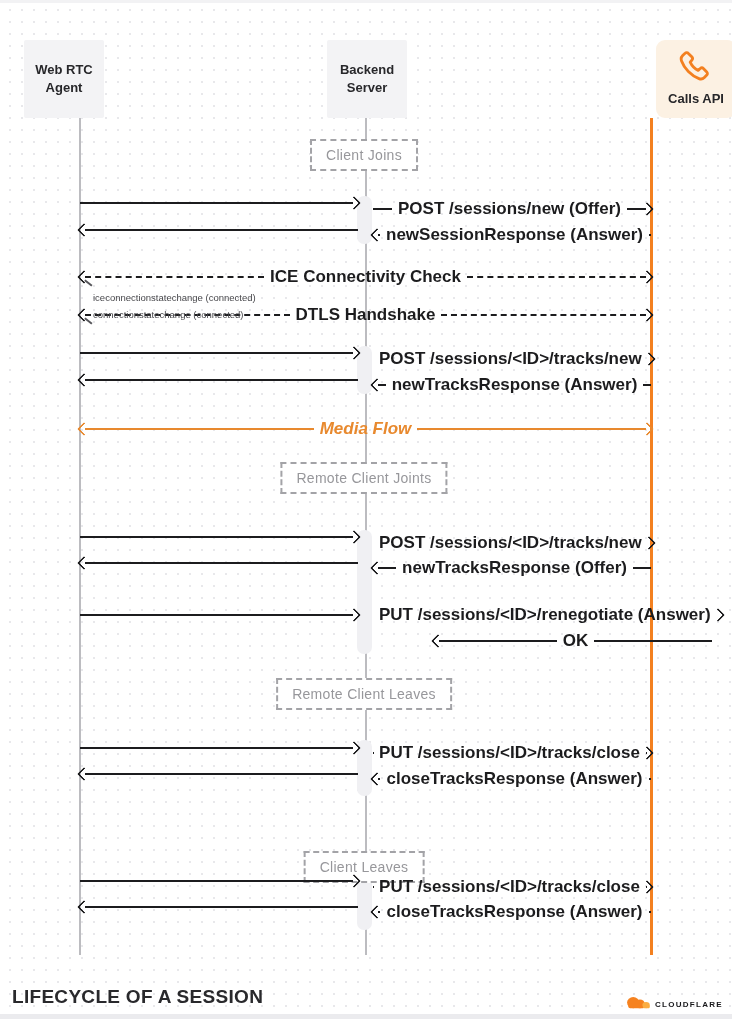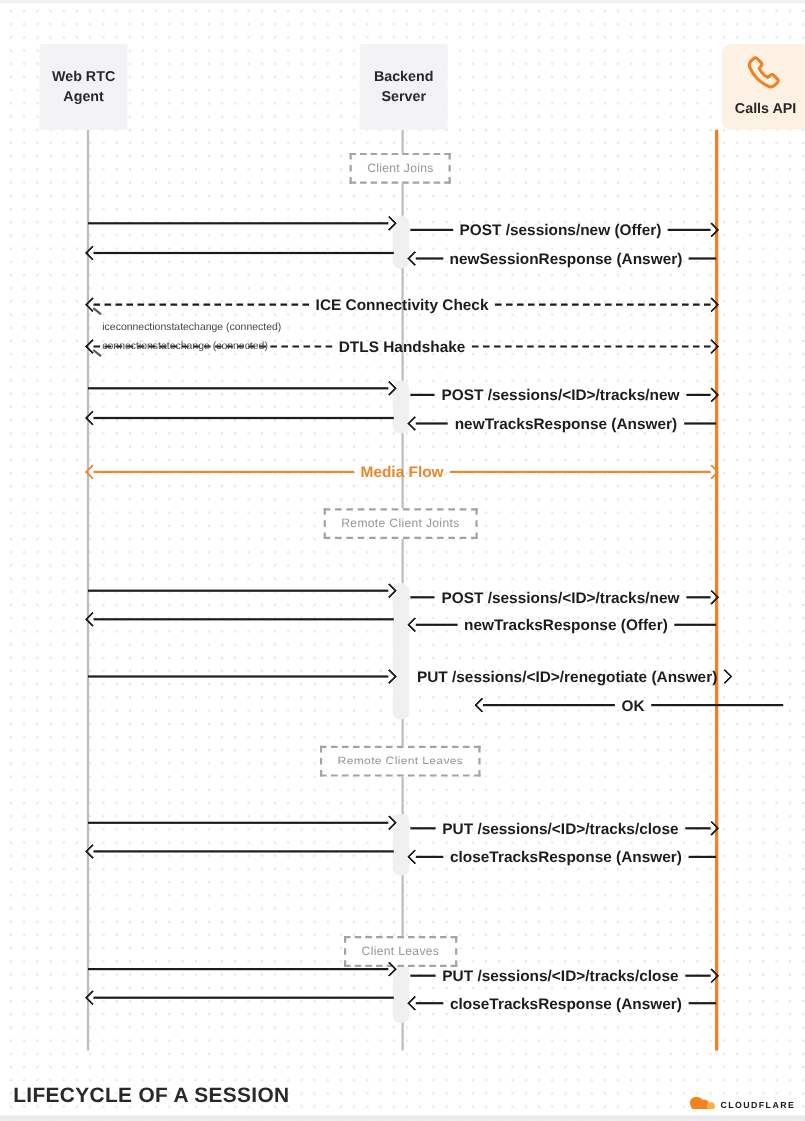--- a/index.html
+++ b/index.html
@@ -32,34 +32,34 @@
   .lifeline{position:absolute;top:118px;height:837px;width:1.5px;background:#bcbcc0;}
   .lifeline.orange{width:2.5px;background:#f38020;}
 
   
   .activation{position:absolute;left:357px;width:15px;background:#f0f0f3;border-radius:7px;}
 
   
   .section{
     position:absolute;left:364px;transform:translateX(-50%);
     background:#ffffff;border:2px dashed #a3a3a7;color:#97979b;
-    font-size:11px;padding:6px 14px;white-space:nowrap;letter-spacing:.3px;
+    font-size:14px;padding:6px 14px;white-space:nowrap;letter-spacing:.3px;
   }
 
   
   .msg{position:absolute;display:flex;align-items:center;height:14px;}
   .msg .ln{flex:1;height:0;border-top:2.5px solid #1c1c1e;}
   .msg.dashed .ln{border-top-style:dashed;}
-  .msg .lbl{font-weight:bold;font-size:14px;white-space:nowrap;padding:0 6px;color:#1c1c1e;}
+  .msg .lbl{font-weight:bold;font-size:17px;white-space:nowrap;padding:0 6px;color:#1c1c1e;}
   .chev{width:8px;height:8px;flex:0 0 auto;border-top:2.5px solid #1c1c1e;border-right:2.5px solid #1c1c1e;border-radius:1px;}
   .chev.r{transform:rotate(45deg);margin-left:-4px;margin-right:-1px;}
   .chev.l{transform:rotate(-135deg);margin-right:-4px;margin-left:-1px;}
   .msg.orange .ln{border-color:#e8892e;}
   .msg.orange .chev{border-color:#e8892e;}
-  .msg.orange .lbl{color:#e8892e;}
+  .msg.orange .lbl{color:#e8892e;font-style:italic;}
 
   
   .evt{position:absolute;font-size:9.5px;color:#47474b;white-space:nowrap;}
   .evt-tick{position:absolute;width:9px;height:1.5px;background:#55555a;transform:rotate(38deg);}
 
   
   .footer-title{position:absolute;left:12px;top:986px;font-size:19px;font-weight:bold;letter-spacing:.3px;color:#29292c;}
   .brand{position:absolute;right:9px;top:994px;display:flex;align-items:center;gap:4px;}
   .brand .word{font-size:8px;font-weight:bold;letter-spacing:1.3px;color:#18181b;}
 </style>
@@ -72,21 +72,21 @@
   <div class="lifeline" style="left:79px;"></div>
   <div class="lifeline" style="left:365px;"></div>
   <div class="lifeline orange" style="left:650px;"></div>
 
   <div class="activation" style="top:196px;height:48px;"></div>
   <div class="activation" style="top:346px;height:48px;"></div>
   <div class="activation" style="top:530px;height:124px;"></div>
   <div class="activation" style="top:740px;height:56px;"></div>
   <div class="activation" style="top:874px;height:56px;"></div>
 
-  <div class="actor" style="left:36px;">
+  <div class="actor" style="left:24px;">
     <span>Web RTC Agent</span>
   </div>
   <div class="actor" style="left:327px;">
     <span>Backend Server</span>
   </div>
   <div class="actor calls" style="left:612px;">
     <span class="phone">
       <svg viewBox="0 0 24 24" width="34" height="34">
         <path d="M6.6 3.1 L9 5.5 C9.7 6.2 9.7 7.1 9.1 7.8 L7.9 9.3 C9 11.7 11 13.9 13.5 15.1 L15 13.8 C15.7 13.2 16.6 13.2 17.2 13.8 L19.6 16.2 C20.2 16.8 20.2 17.8 19.6 18.4 L17.9 20.1 C16.9 21.1 15.4 21.4 14.1 20.9 C11.4 19.8 8.8 18 6.6 15.8 C4.4 13.6 2.8 11.1 1.8 8.4 C1.3 7.1 1.6 5.6 2.6 4.6 L4.3 3 C4.9 2.4 6 2.4 6.6 3.1 Z" fill="none" stroke="#f38020" stroke-width="2" stroke-linejoin="round" stroke-linecap="round"></path>
       </svg>

